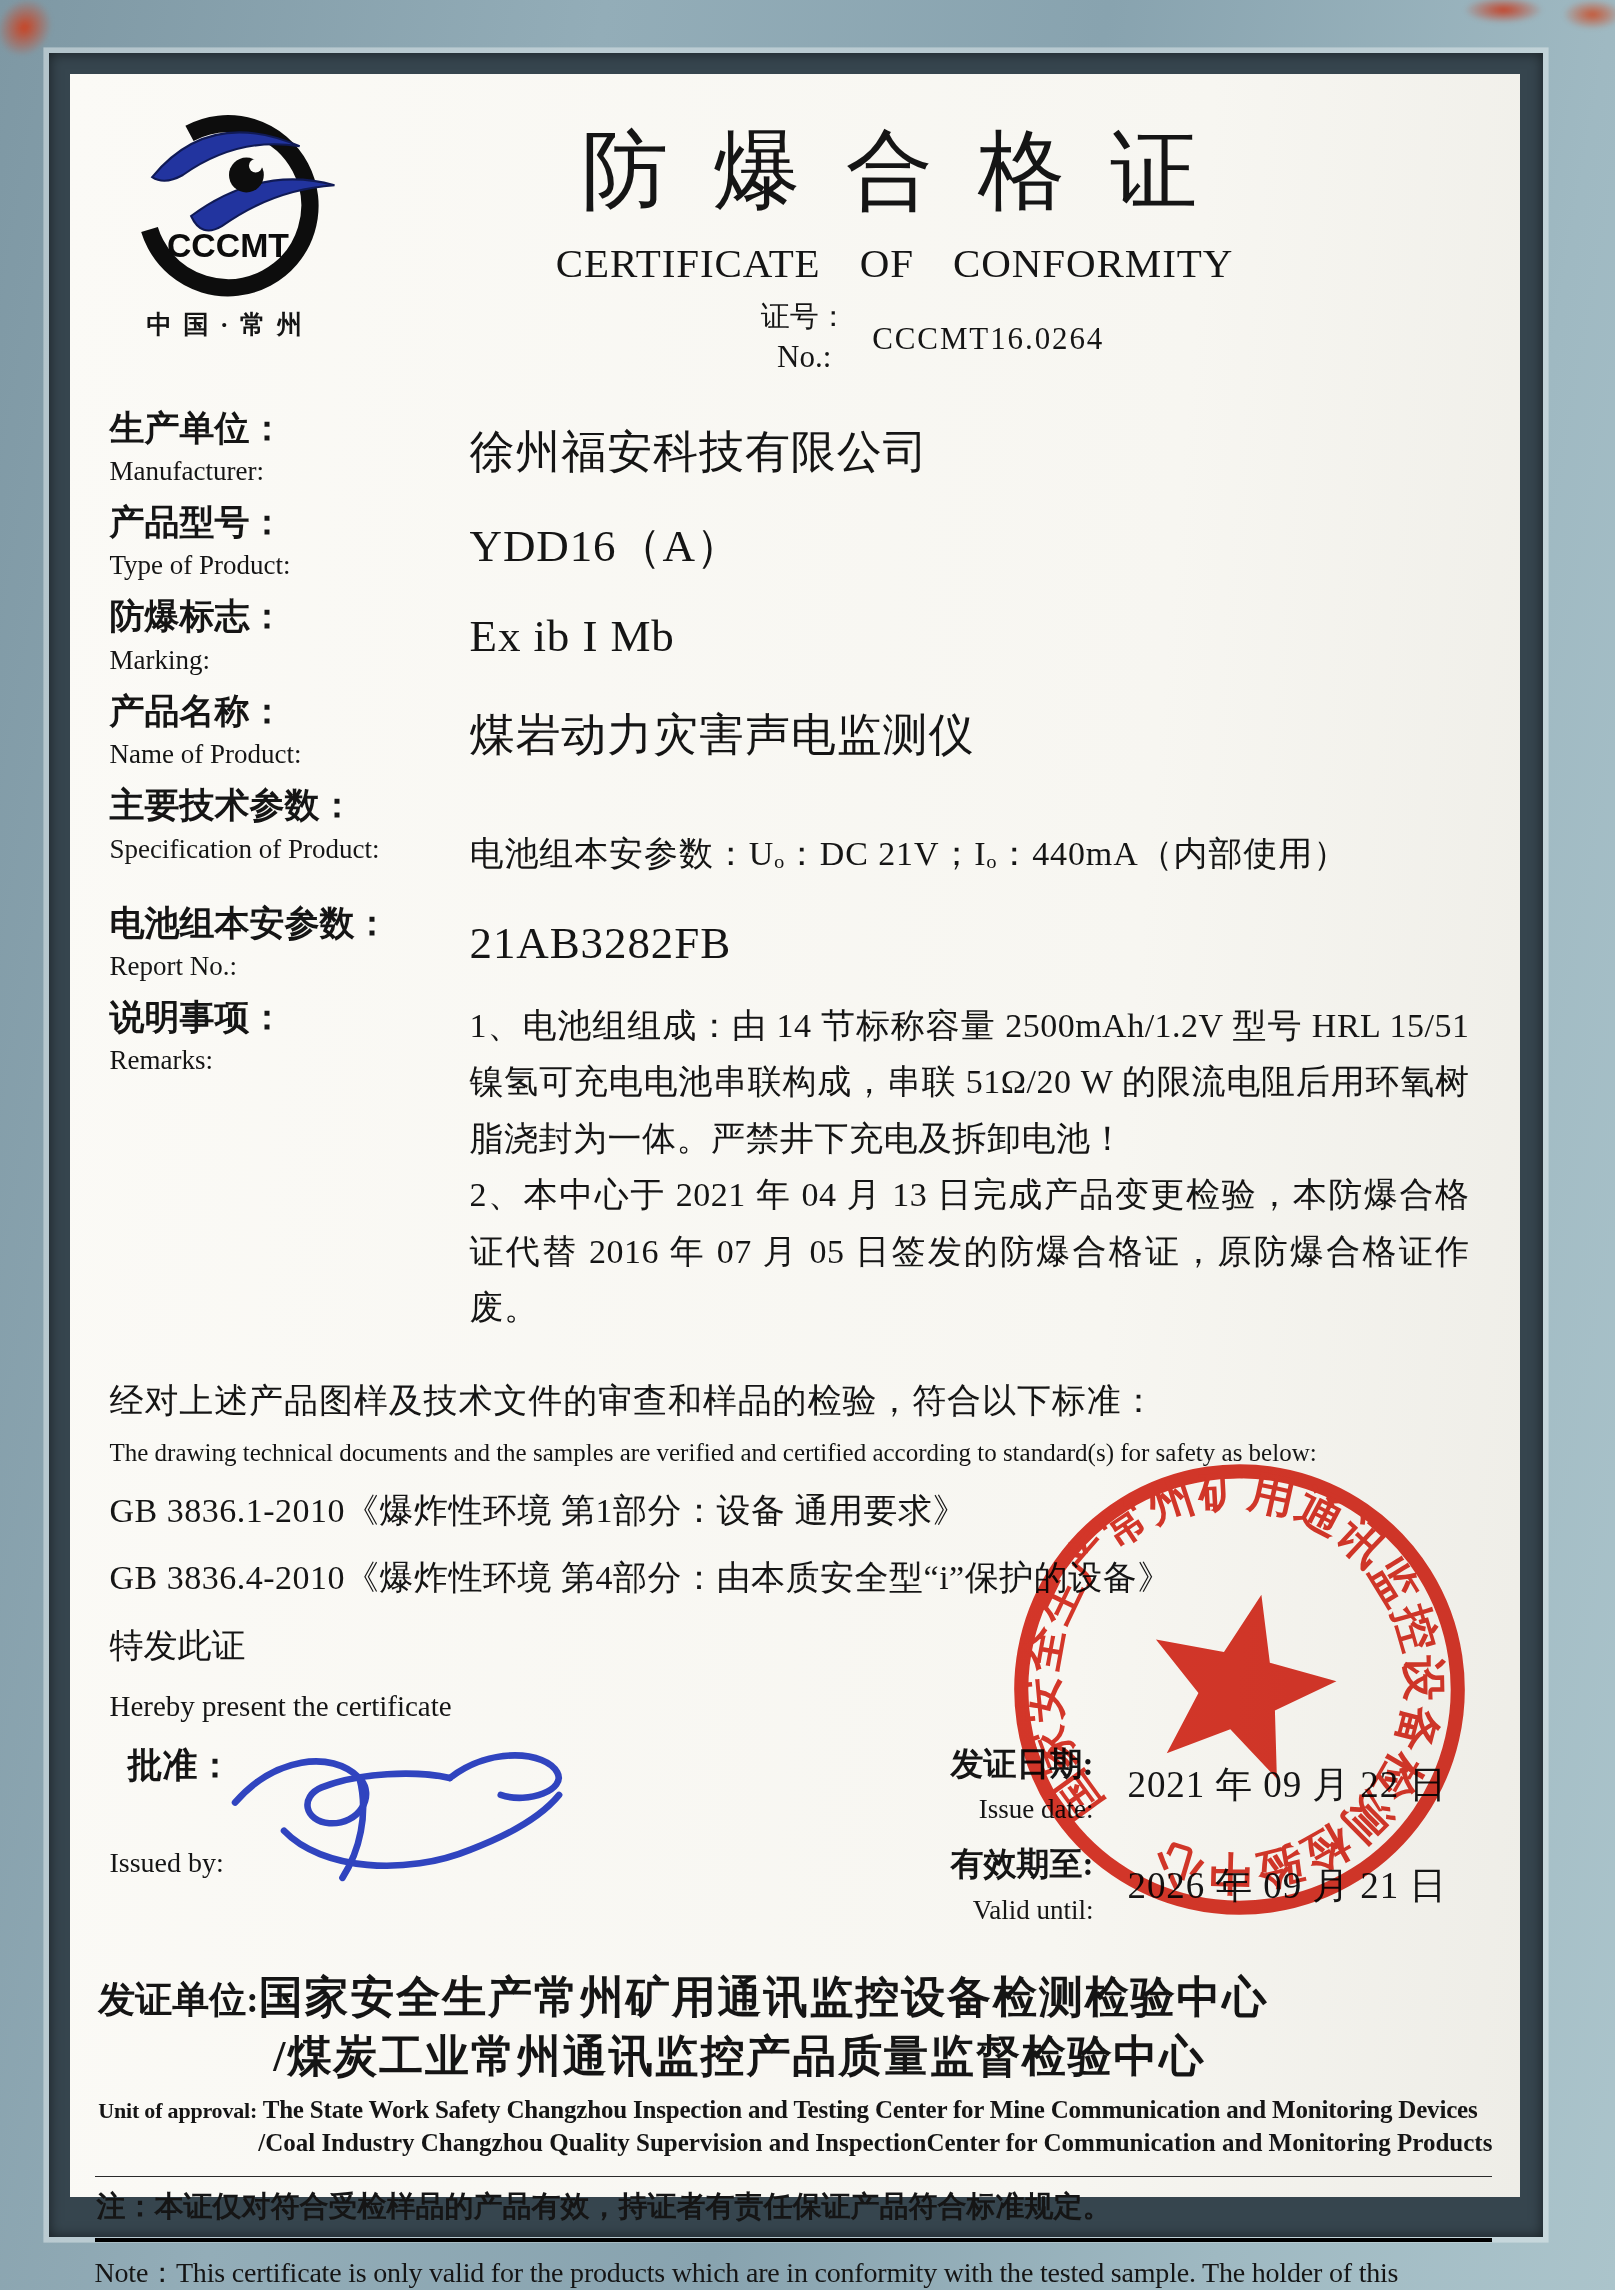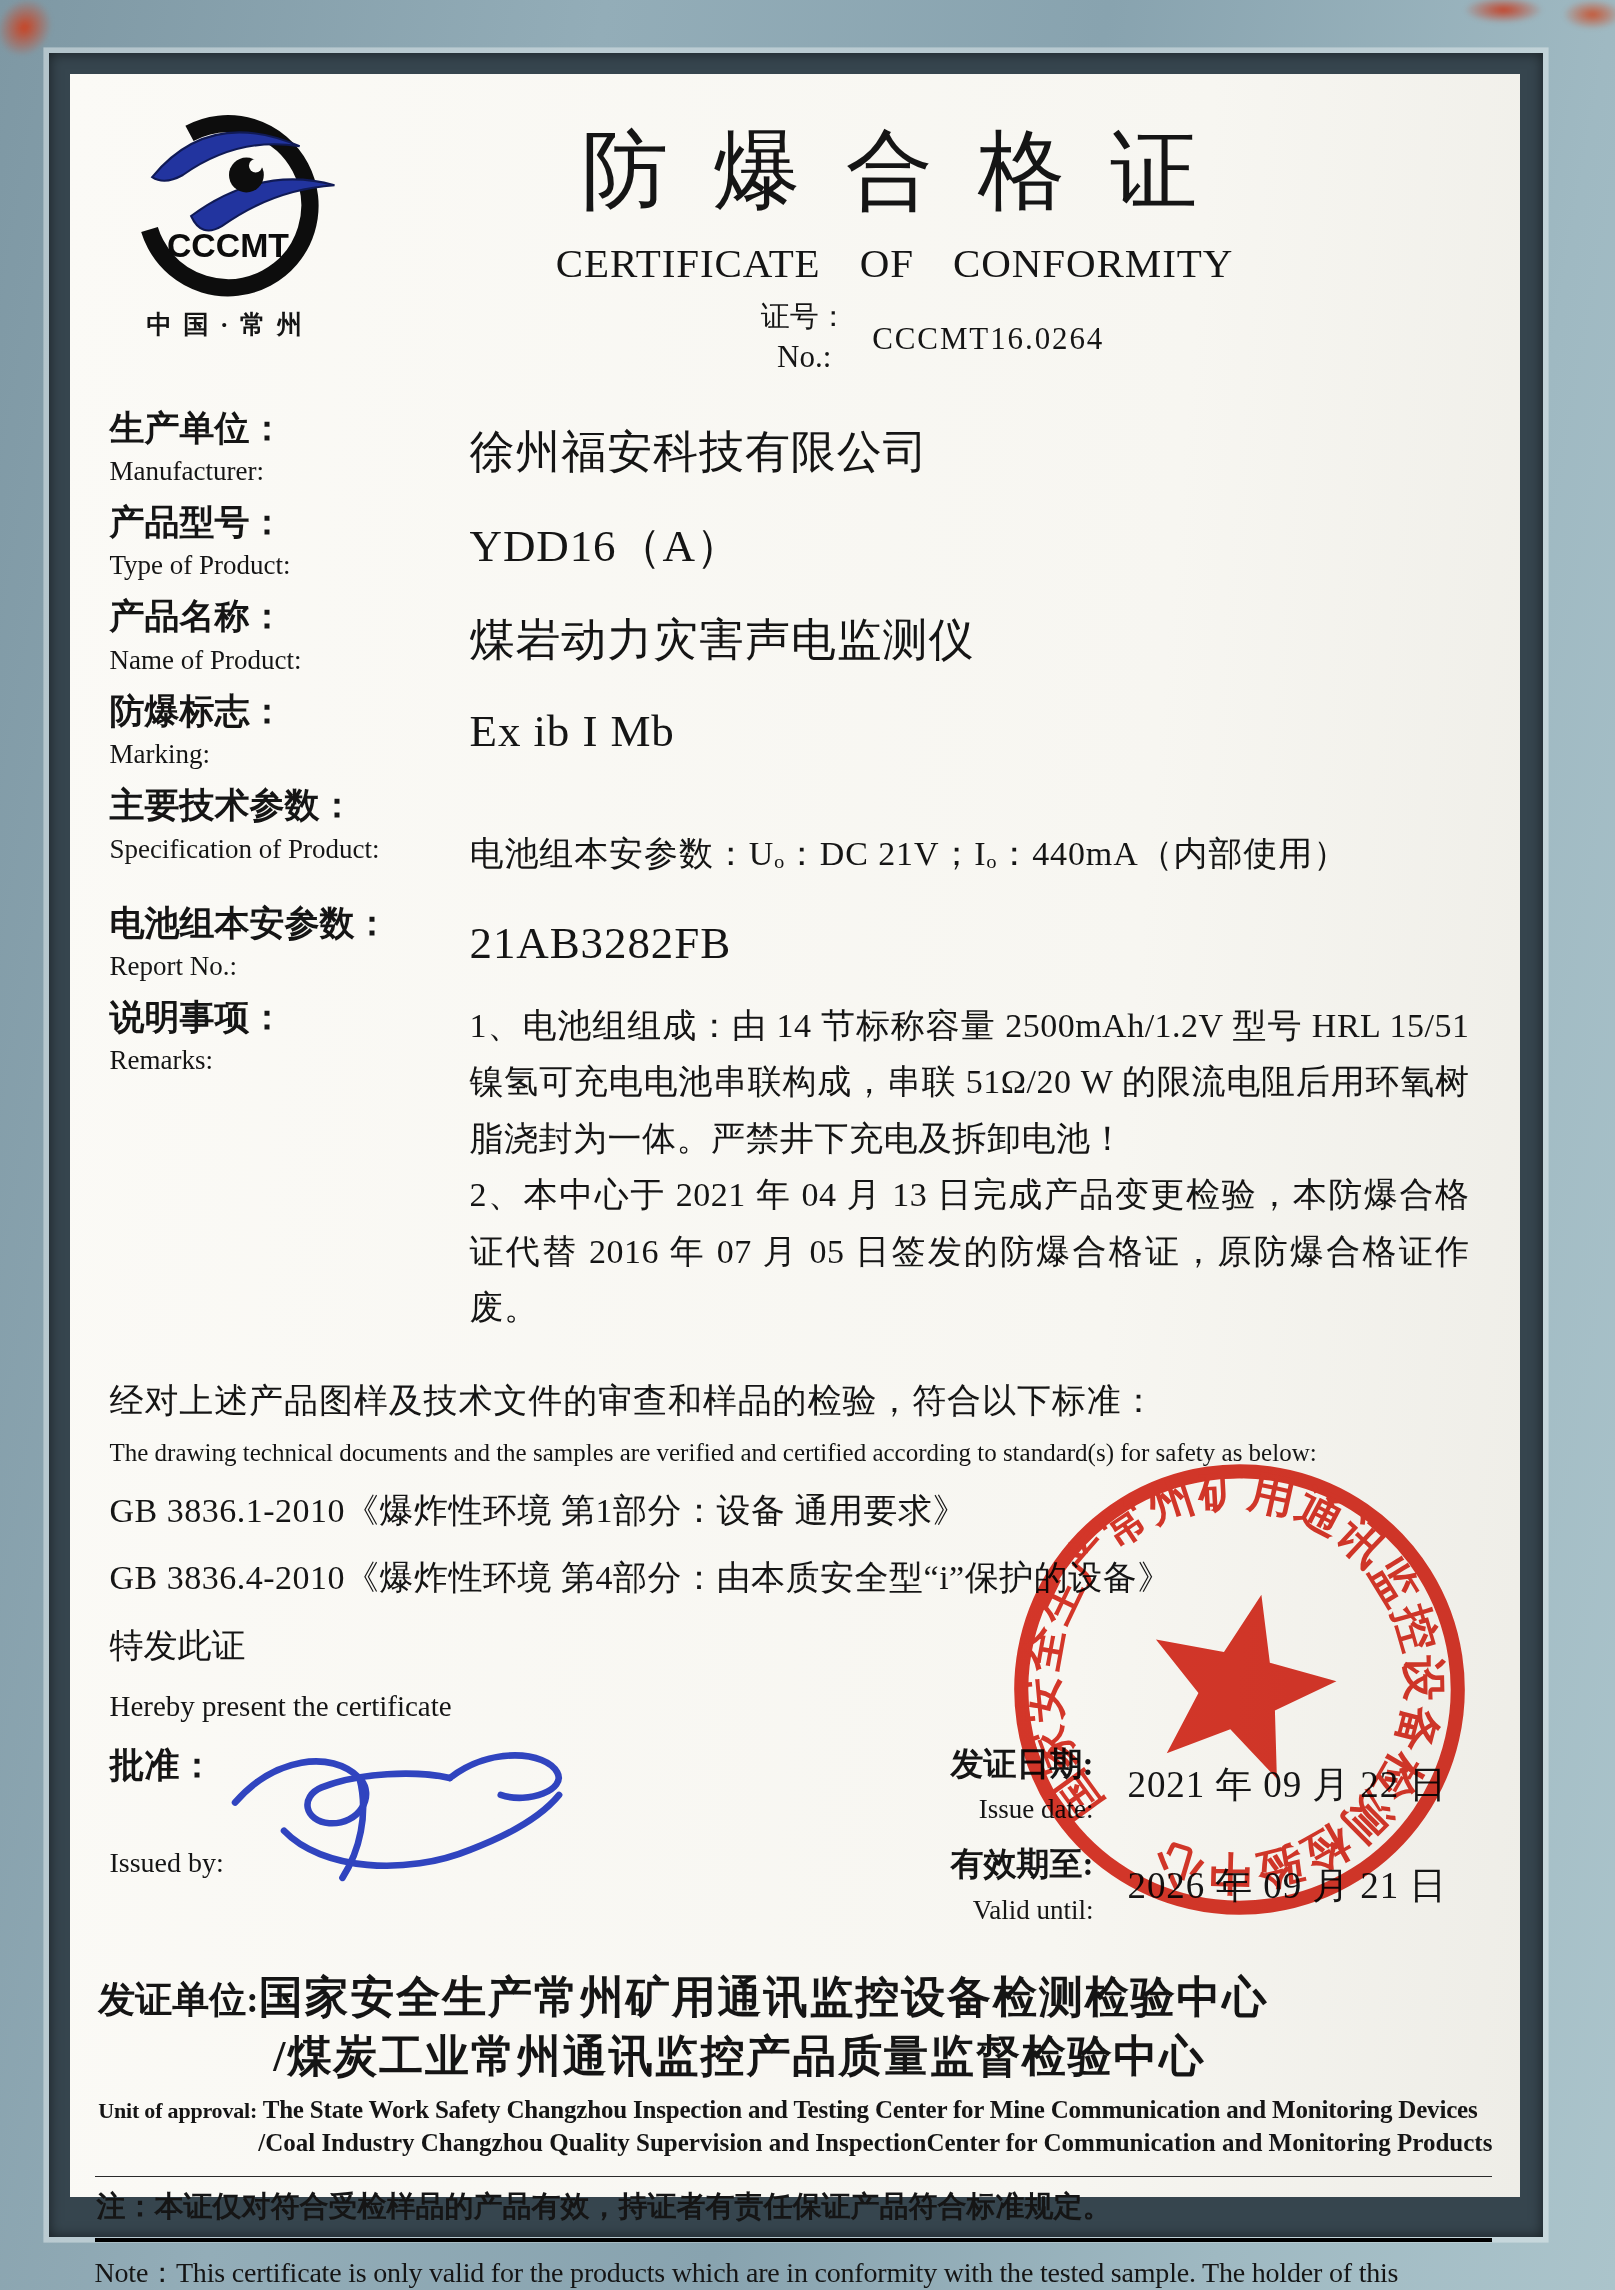--- a/index.html
+++ b/index.html
@@ -51,21 +51,21 @@
   
   .standards{margin-left:15px;margin-top:41px;}
   .std-cn{font-size:34px;letter-spacing:0.9px;}
   .std-en{font-size:25px;margin-top:15px;}
   .std-item{font-size:34px;margin-top:21px;letter-spacing:0.5px;}
   .present-cn{font-size:34px;margin-top:22.6px;}
   .present-en{font-size:29px;margin-top:21px;}
   
   .approval{position:relative;margin-top:13px;display:flex;margin-left:15px;}
   .sig-block{position:relative;width:584px;height:217px;flex:0 0 auto;}
-  .approve-cn{font-size:35px;font-weight:600;position:absolute;top:5.6px;left:0;}
+  .approve-cn{font-size:35px;font-weight:600;position:absolute;top:5.6px;left:18px;}
   .approve-en{font-size:28px;position:absolute;top:111px;left:0;}
   .signature{position:absolute;left:108px;top:-7.5px;}
   .dates-block{flex:1;padding-left:118px;padding-top:5.6px;}
   .drow{display:flex;align-items:center;}
   .drow + .drow{margin-top:17px;}
   .dlabels{width:282px;text-align:right;flex:0 0 auto;}
   .dl-cn{font-size:33px;font-weight:600;}
   .dl-en{font-size:27px;margin-top:7.5px;}
   .dvalue{font-size:37px;margin-left:34px;margin-top:3.8px;letter-spacing:0.9px;white-space:nowrap;}
   .stamp{position:absolute;right:17px;top:-282px;width:471px;height:471px;
@@ -129,31 +129,31 @@
       </div>
       <div class="frow">
         <div class="flabels">
           <div class="fl-cn">产品型号：</div>
           <div class="fl-en">Type of Product:</div>
         </div>
         <div class="fvalue">YDD16（A）</div>
       </div>
       <div class="frow">
         <div class="flabels">
+          <div class="fl-cn">防爆标志：</div>
+          <div class="fl-en">Marking:</div>
+        </div>
+        <div class="fvalue">Ex ib I Mb</div>
+      </div>
+      <div class="frow">
+        <div class="flabels">
           <div class="fl-cn">产品名称：</div>
           <div class="fl-en">Name of Product:</div>
         </div>
         <div class="fvalue">煤岩动力灾害声电监测仪</div>
-      </div>
-      <div class="frow">
-        <div class="flabels">
-          <div class="fl-cn">防爆标志：</div>
-          <div class="fl-en">Marking:</div>
-        </div>
-        <div class="fvalue">Ex ib I Mb</div>
       </div>
       <div class="frow spec">
         <div class="flabels">
           <div class="fl-cn">主要技术参数：</div>
           <div class="fl-en">Specification of Product:</div>
         </div>
         <div class="fvalue">电池组本安参数：Uₒ：DC 21V；Iₒ：440mA（内部使用）</div>
       </div>
       <div class="frow report">
         <div class="flabels">

